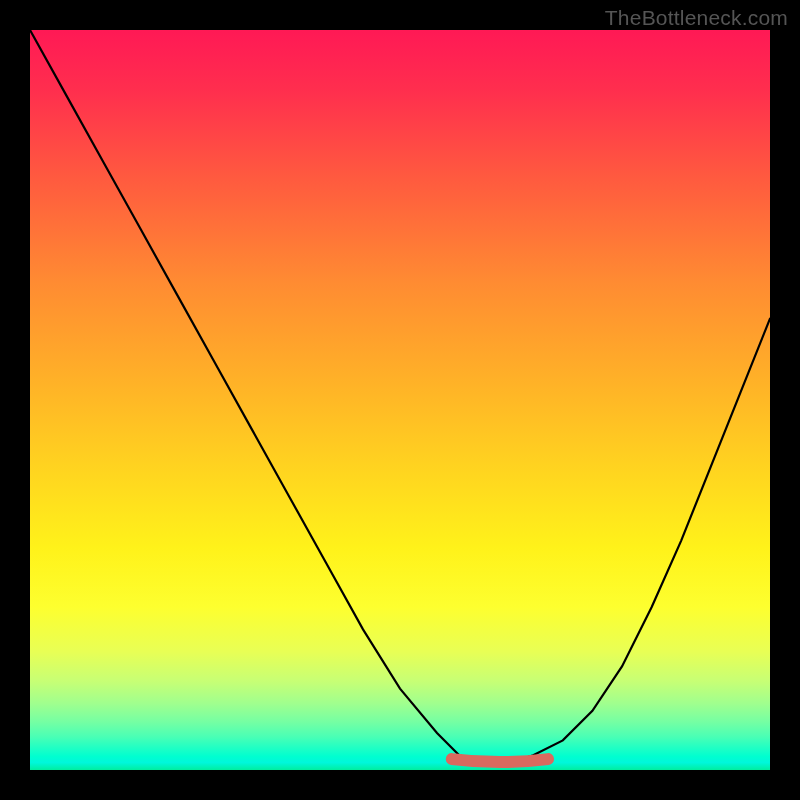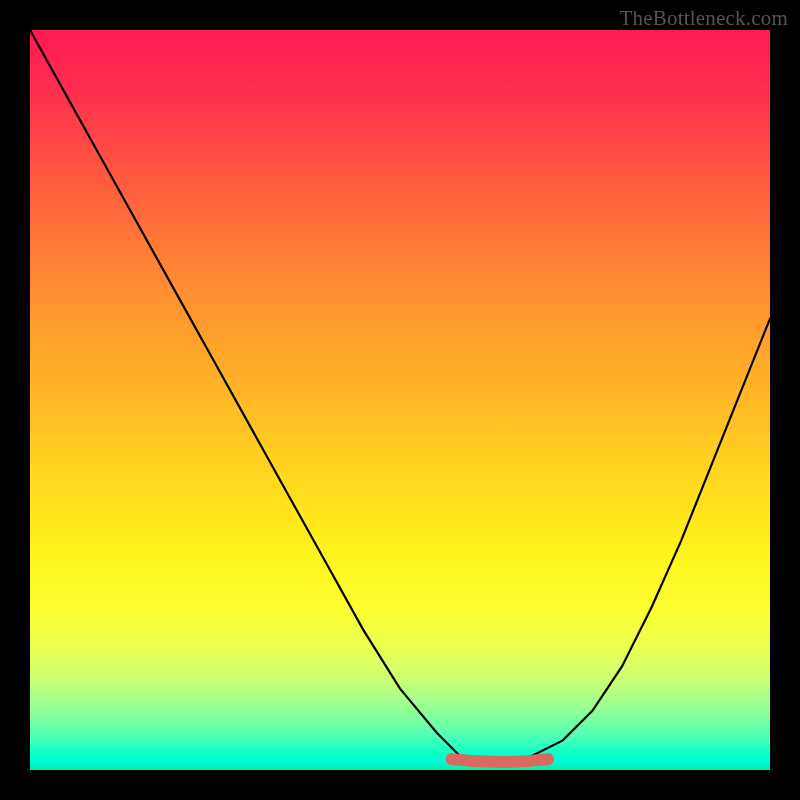--- a/index.html
+++ b/index.html
@@ -17,21 +17,20 @@
     background: #000;
   }
   .watermark {
     position: absolute;
     top: 6px;
     right: 12px;
     color: #555;
     font-size: 21px;
     letter-spacing: 0.2px;
     z-index: 5;
-    font-family: Liberation Serif, serif;
   }
   .plot {
     position: absolute;
     left: 30px;
     top: 30px;
     width: 740px;
     height: 740px;
     z-index: 1;
   }
   .gradient {

